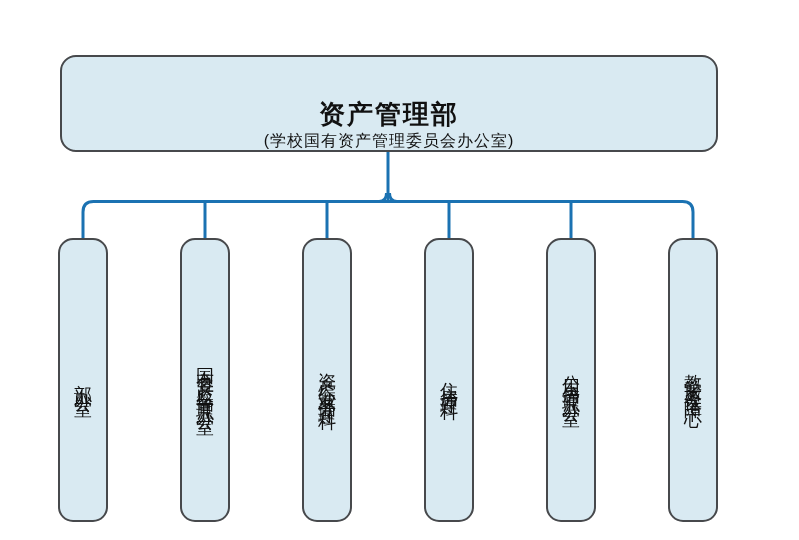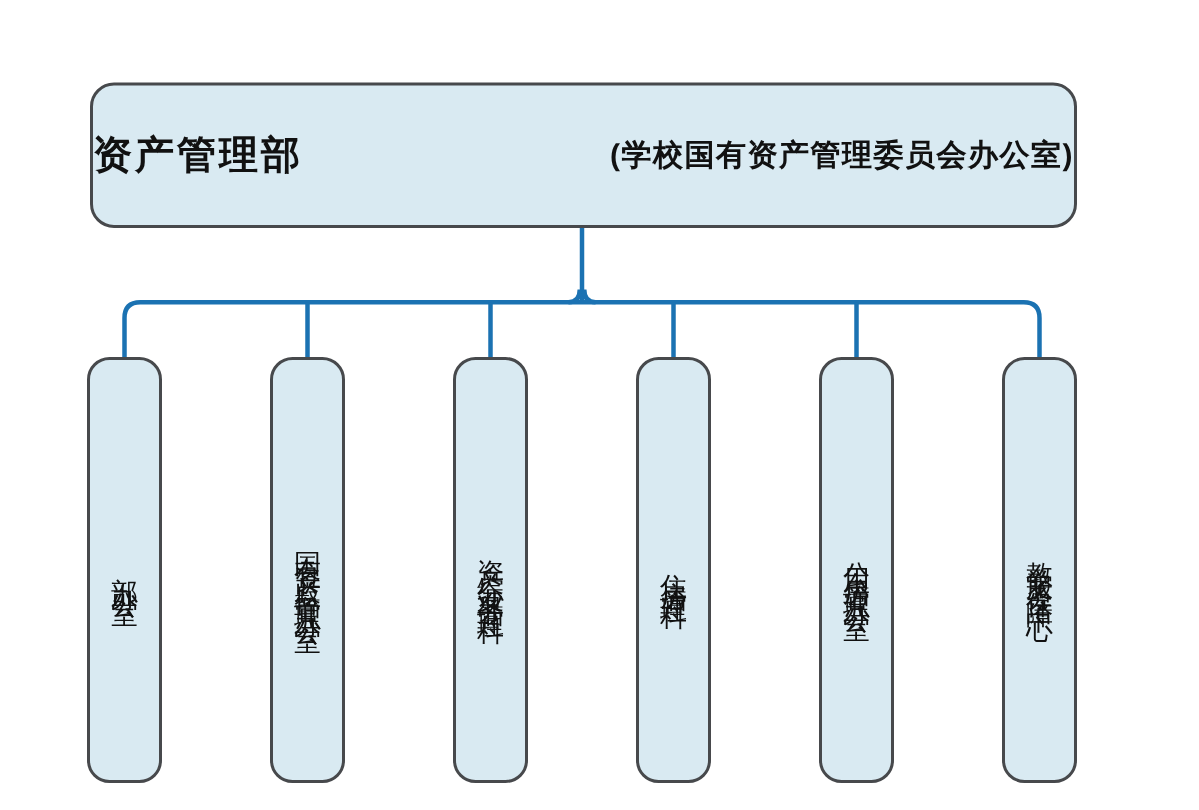--- a/index.html
+++ b/index.html
@@ -33,34 +33,34 @@
   }
 
   .root-node {
     position: absolute;
     left: 60px; top: 55px;
     width: 658px; height: 97px;
     background: var(--box-fill);
     border: 2px solid var(--box-border);
     border-radius: 16px;
     display: flex;
-    flex-direction: row;
+    flex-direction: column;
     align-items: center;
-    justify-content: space-between;
+    justify-content: flex-end;
     gap: 2px;
   }
   .root-title {
     font-size: 26px;
     font-weight: bold;
     letter-spacing: 2px;
     line-height: 1.1;
   }
   .root-subtitle {
-    font-size: 20px;
-    font-weight: bold;
+    font-size: 16px;
+    font-weight: normal;
     letter-spacing: 1px;
     line-height: 1.2;
   }
 
   .child-node {
     position: absolute;
     top: 238px;
     width: 50px;
     height: 284px;
     background: var(--box-fill);

